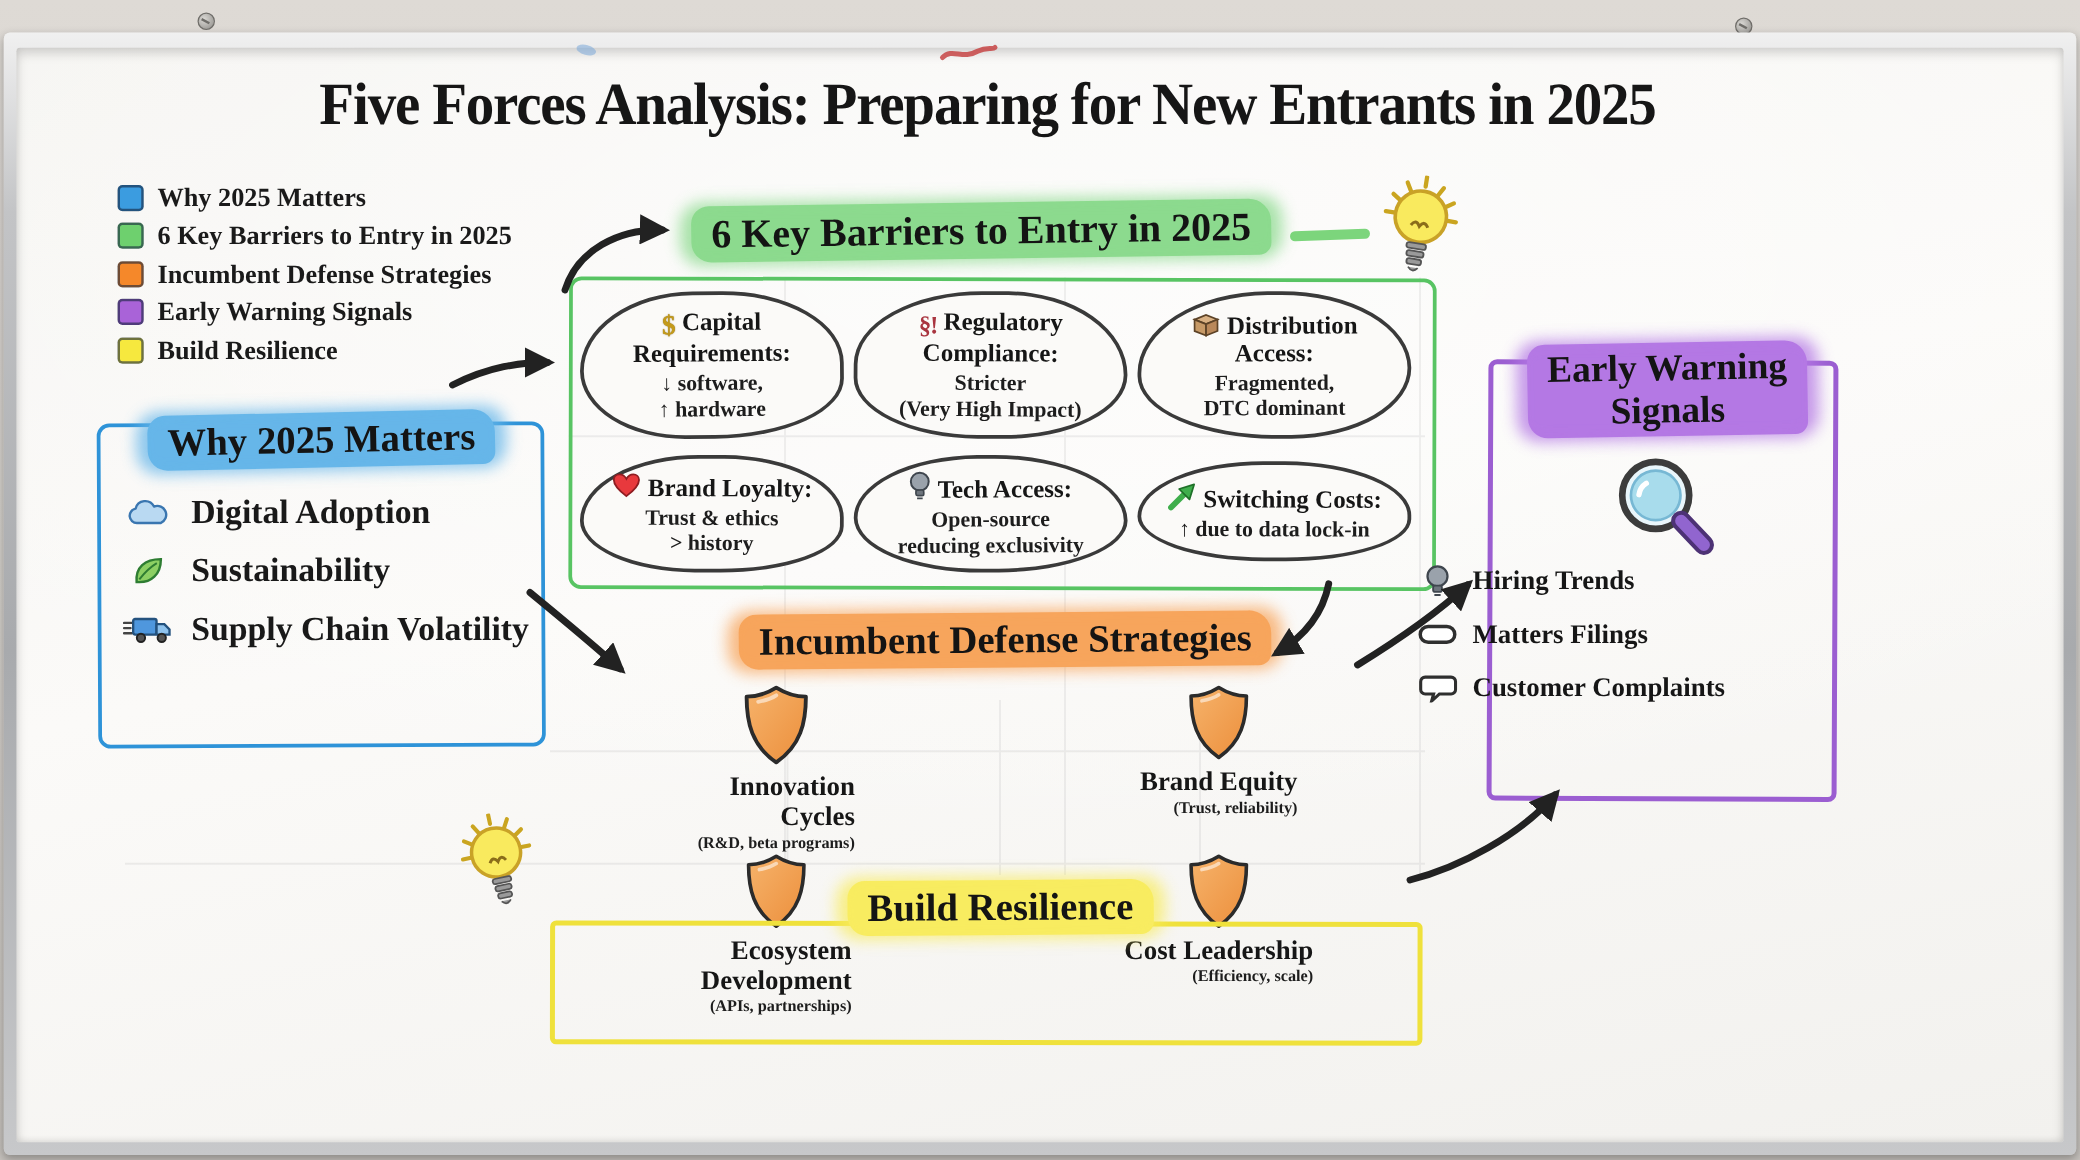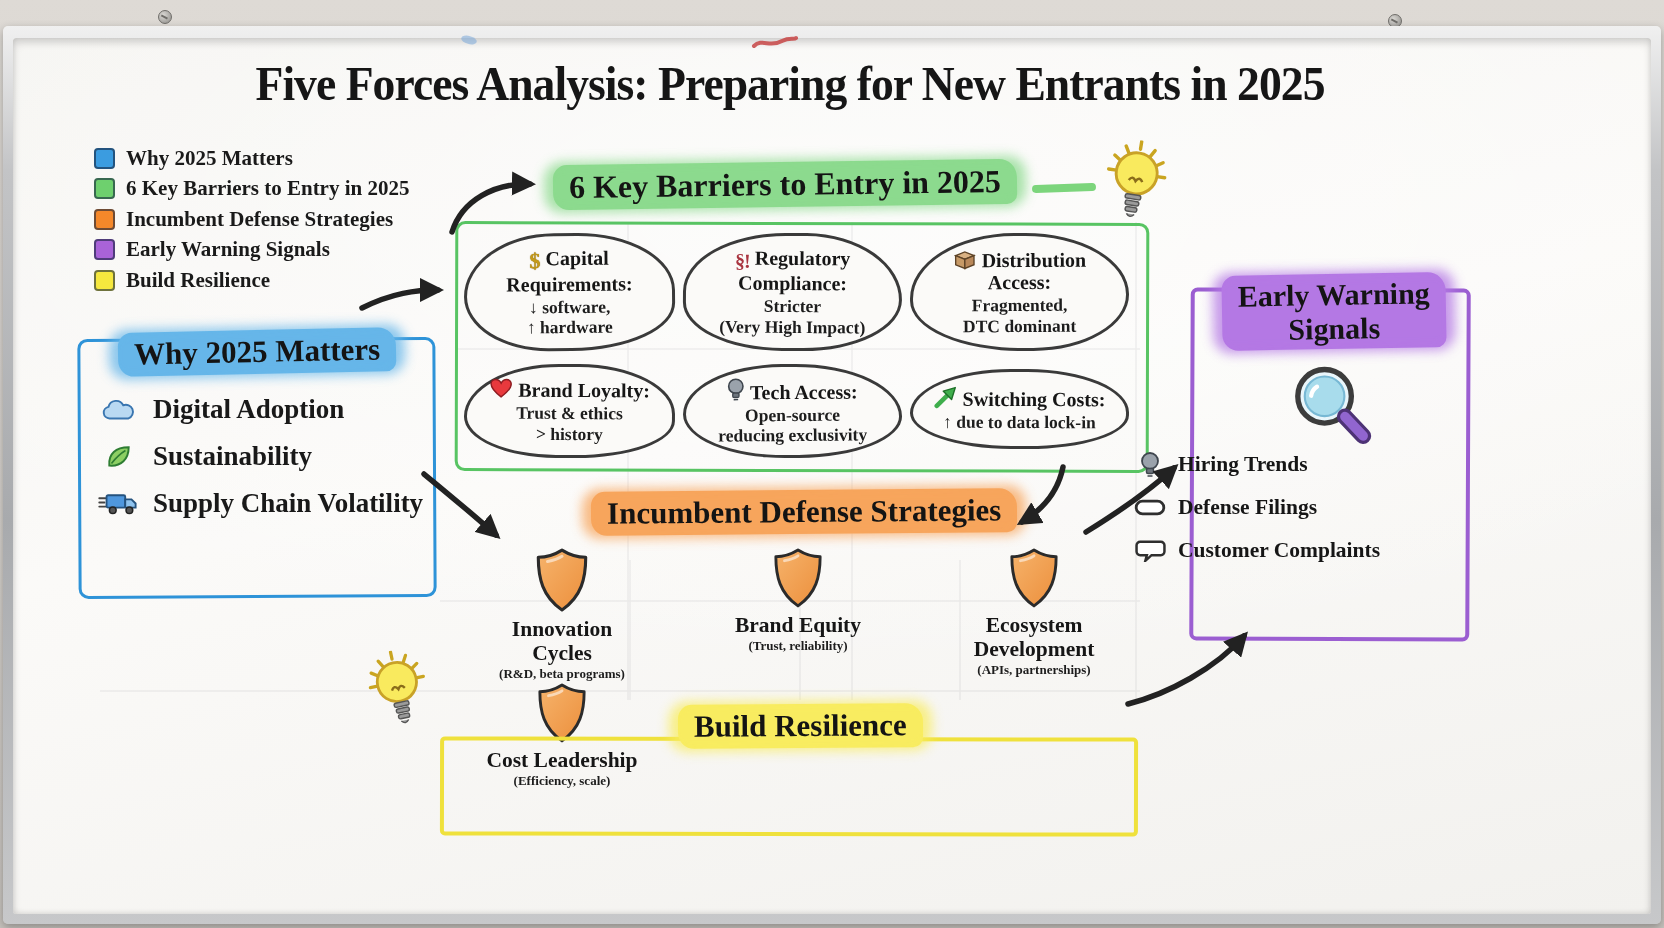--- a/index.html
+++ b/index.html
@@ -62,21 +62,21 @@
   .oval:nth-child(6){border-radius:50% 50% 50% 50%/60% 58% 46% 48%;transform:rotate(.2deg);height:80px;align-self:start;margin-top:6px;}
   .oval-title{font-size:20px;font-weight:800;color:#161616;line-height:1.1;}
   .oval-title .ic{display:inline-block;vertical-align:-3px;margin-right:5px;}
   .oval-detail{font-size:17.5px;font-weight:700;color:#1d1d1d;white-space:pre-line;line-height:1.15;margin-top:2px;}
   .dollar-glyph{font-size:22px;font-weight:900;color:#c49a1a;text-shadow:0 0 1px #705400;}
   .reg-glyph{font-size:20px;font-weight:900;color:#a93540;letter-spacing:-1px;}
   
   .defense-title-wrap{position:absolute;left:583px;top:490px;width:442px;text-align:center;}
   .defense-title-wrap .hl{font-size:31px;transform:rotate(-.5deg);}
   .defense-grid{position:absolute;left:448px;top:547px;width:700px;display:grid;
-      grid-template-columns:repeat(3,1fr);column-gap:8px;justify-items:center;text-align:center;}
+      grid-template-columns:repeat(2,1fr);column-gap:8px;justify-items:center;text-align:right;}
   .defense-col .shield-ic{display:flex;justify-content:center;margin-bottom:4px;}
   .defense-name{font-size:21.5px;font-weight:800;color:#161616;white-space:pre-line;line-height:1.12;}
   .defense-detail{font-size:13px;font-weight:700;color:#1d1d1d;margin-top:1px;}
   
   .res-box{position:absolute;left:440px;top:737px;width:690px;height:91px;border:4.5px solid #efe13c;
       border-radius:5px;transform:rotate(.1deg);}
   .res-title-wrap{position:absolute;left:652px;top:704px;width:296px;text-align:center;}
   .res-title-wrap .hl{font-size:31px;transform:rotate(-.4deg);}
   .res-grid{position:absolute;left:452px;top:758px;width:666px;display:grid;grid-template-columns:repeat(3,1fr);}
   .res-item{font-size:22.5px;font-weight:800;color:#161616;text-align:center;white-space:pre-line;line-height:1.18;}
@@ -319,21 +319,21 @@
             </svg>
           </span>
         <span class="lbl">Hiring Trends</span>
       </div>
       <div class="warn-item">
         <span class="ic">
             <svg width="32" height="17" viewBox="0 0 30 16">
               <rect x="2" y="2" width="26" height="12" rx="6" fill="#ffffff" stroke="#2f2f2f" stroke-width="2.6"></rect>
             </svg>
           </span>
-        <span class="lbl">Defense Filings</span>
+        <span class="lbl">Matters Filings</span>
       </div>
       <div class="warn-item">
         <span class="ic">
             <svg width="31" height="23" viewBox="0 0 30 22">
               <path d="M5 2.5 h20 a3.5 3.5 0 0 1 3.5 3.5 v6 a3.5 3.5 0 0 1 -3.5 3.5 h-9 l-6 5.5 l1.5 -5.5 h-6.5 a3.5 3.5 0 0 1 -3.5 -3.5 v-6 a3.5 3.5 0 0 1 3.5 -3.5 z" fill="#ffffff" stroke="#2f2f2f" stroke-width="2.4"></path>
             </svg>
           </span>
         <span class="lbl">Customer Complaints</span>
       </div>
     </div>

